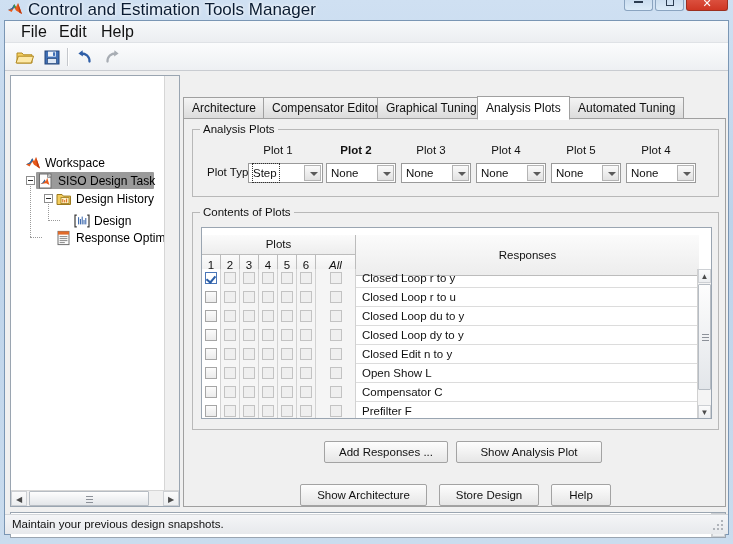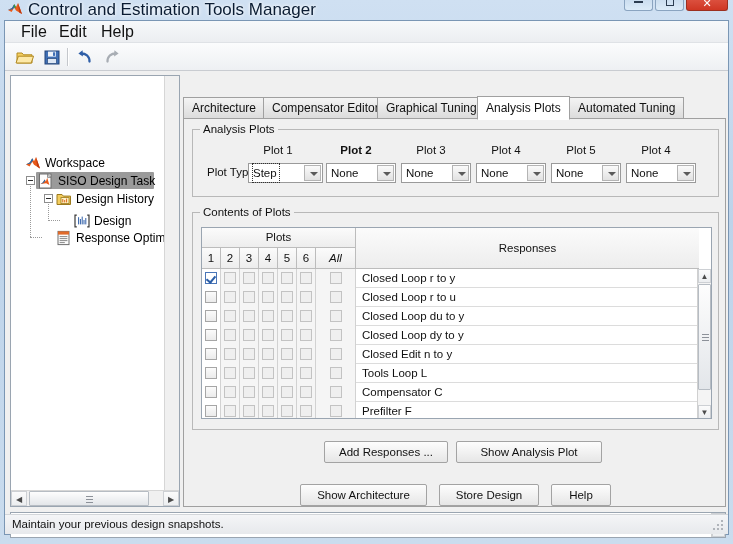--- a/index.html
+++ b/index.html
@@ -172,21 +172,21 @@
   }
 
   
   #tbl{
     position:absolute;background:#fff;border:1px solid #9aa5b1;box-sizing:border-box;
     overflow:hidden;
   }
   .th{
     position:absolute;background:linear-gradient(to bottom,#fbfbfb,#ededed);
     border-right:1px solid #bcbcbc;border-bottom:1px solid #bcbcbc;
-    box-sizing:border-box;font-size:11.5px;color:#111;text-align:center;
+    box-sizing:border-box;font-size:11.5px;color:#111;text-align:center;margin-top:7px;
   }
   .row{position:absolute;left:0;width:100%;height:19px;border-bottom:1px solid #dcdcdc;box-sizing:border-box;}
   .cellbox{
     position:absolute;top:0;height:19px;border-right:1px solid #d2d2d2;box-sizing:border-box;
     background:#fff;
   }
   .cellbox.gray{background:#f5f5f5;}
   .cb{
     position:absolute;left:50%;margin-left:-6px;top:3px;width:12px;height:12px;
     border:1px solid #a6a6a6;box-sizing:border-box;
@@ -603,21 +603,21 @@
                   </div>
                   <div class="cellbox gray" style="left: 76px; width: 19px;">
                     <span class="cb disabled"></span>
                   </div>
                   <div class="cellbox gray" style="left: 95px; width: 19px;">
                     <span class="cb disabled"></span>
                   </div>
                   <div class="cellbox gray" style="left: 114px; width: 40px;">
                     <span class="cb disabled"></span>
                   </div>
-                  <span class="rname" style="left: 160px;">Tools Loop L</span>
+                  <span class="rname" style="left: 160px;">Open Show L</span>
                 </div>
                 <div class="row" style="top: 114px;">
                   <div class="cellbox" style="left: 0px; width: 19px;">
                     <span class="cb"></span>
                   </div>
                   <div class="cellbox gray" style="left: 19px; width: 19px;">
                     <span class="cb disabled"></span>
                   </div>
                   <div class="cellbox gray" style="left: 38px; width: 19px;">
                     <span class="cb disabled"></span>

